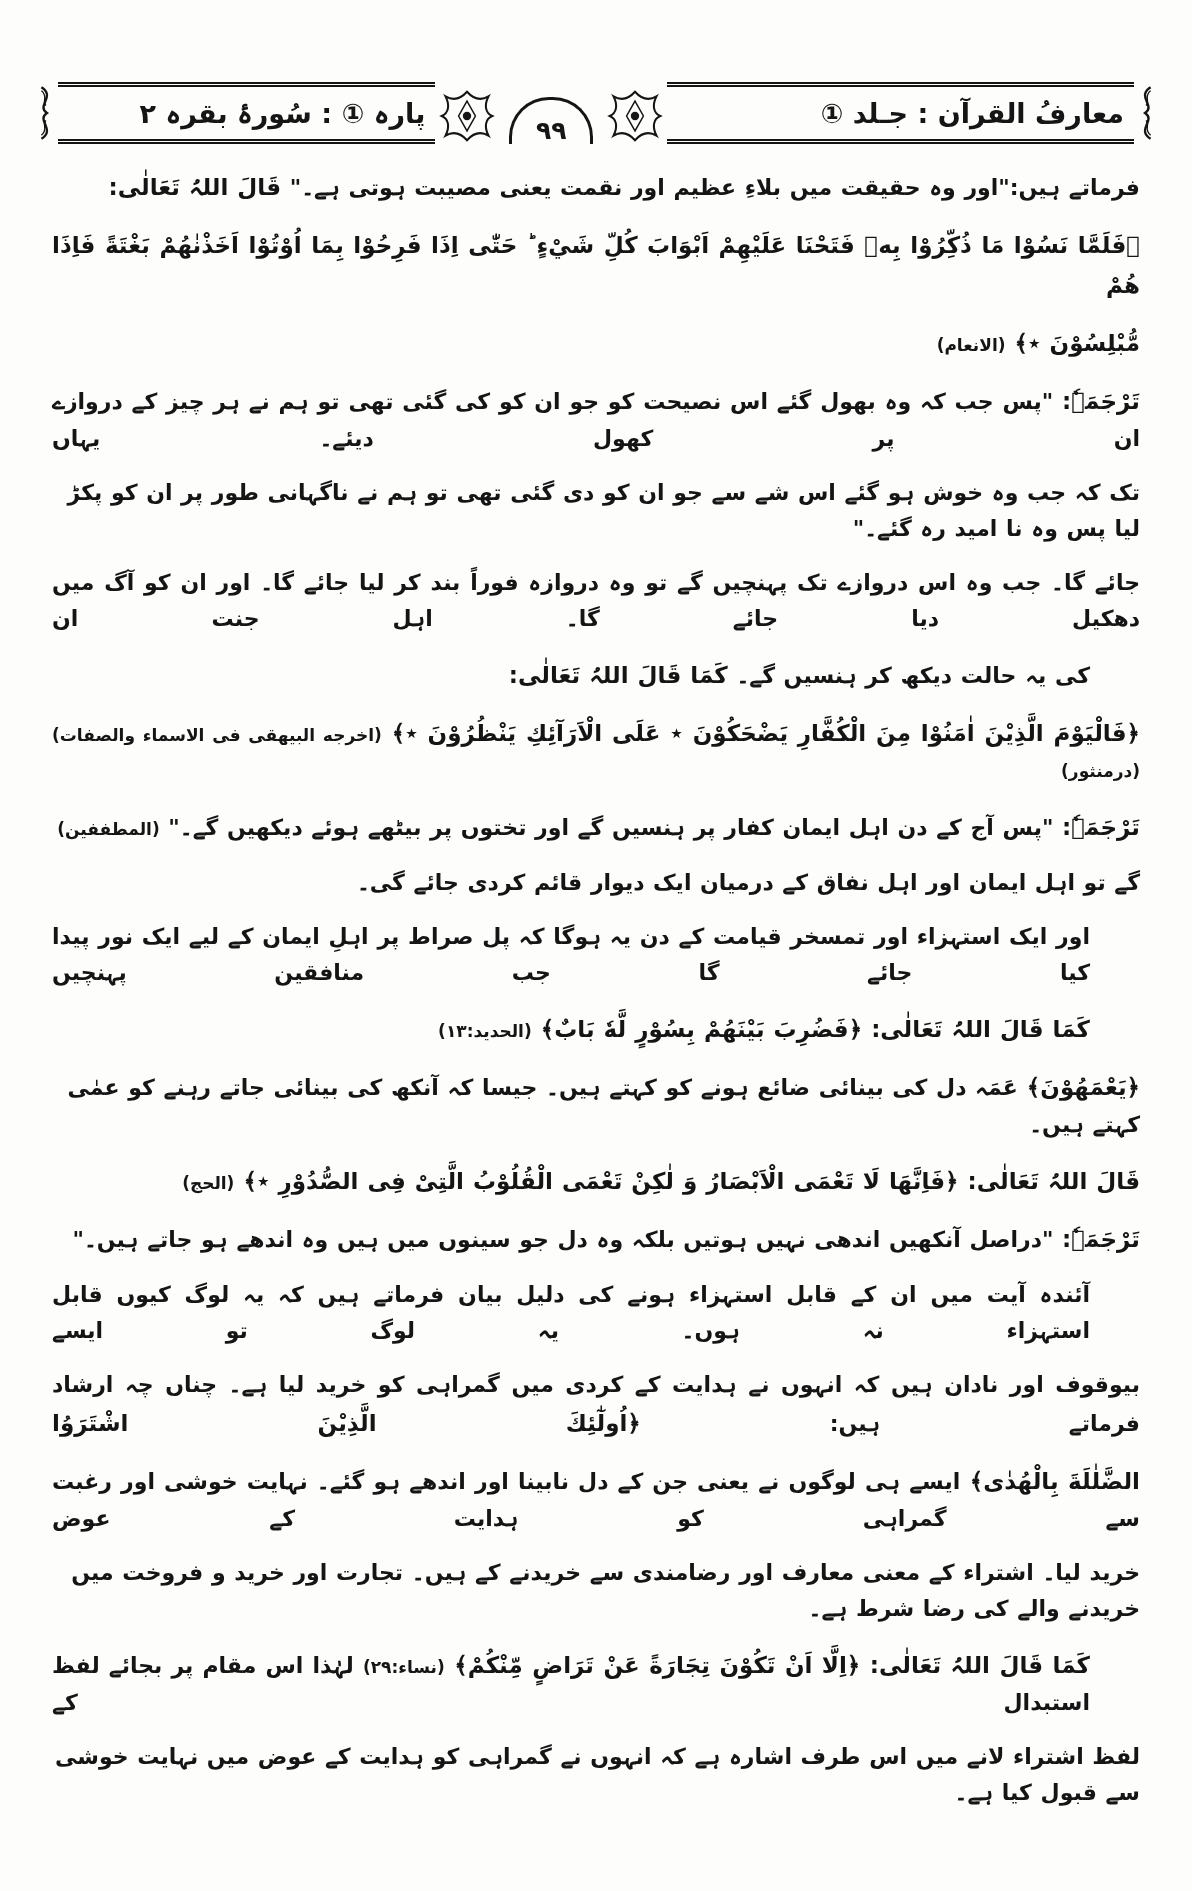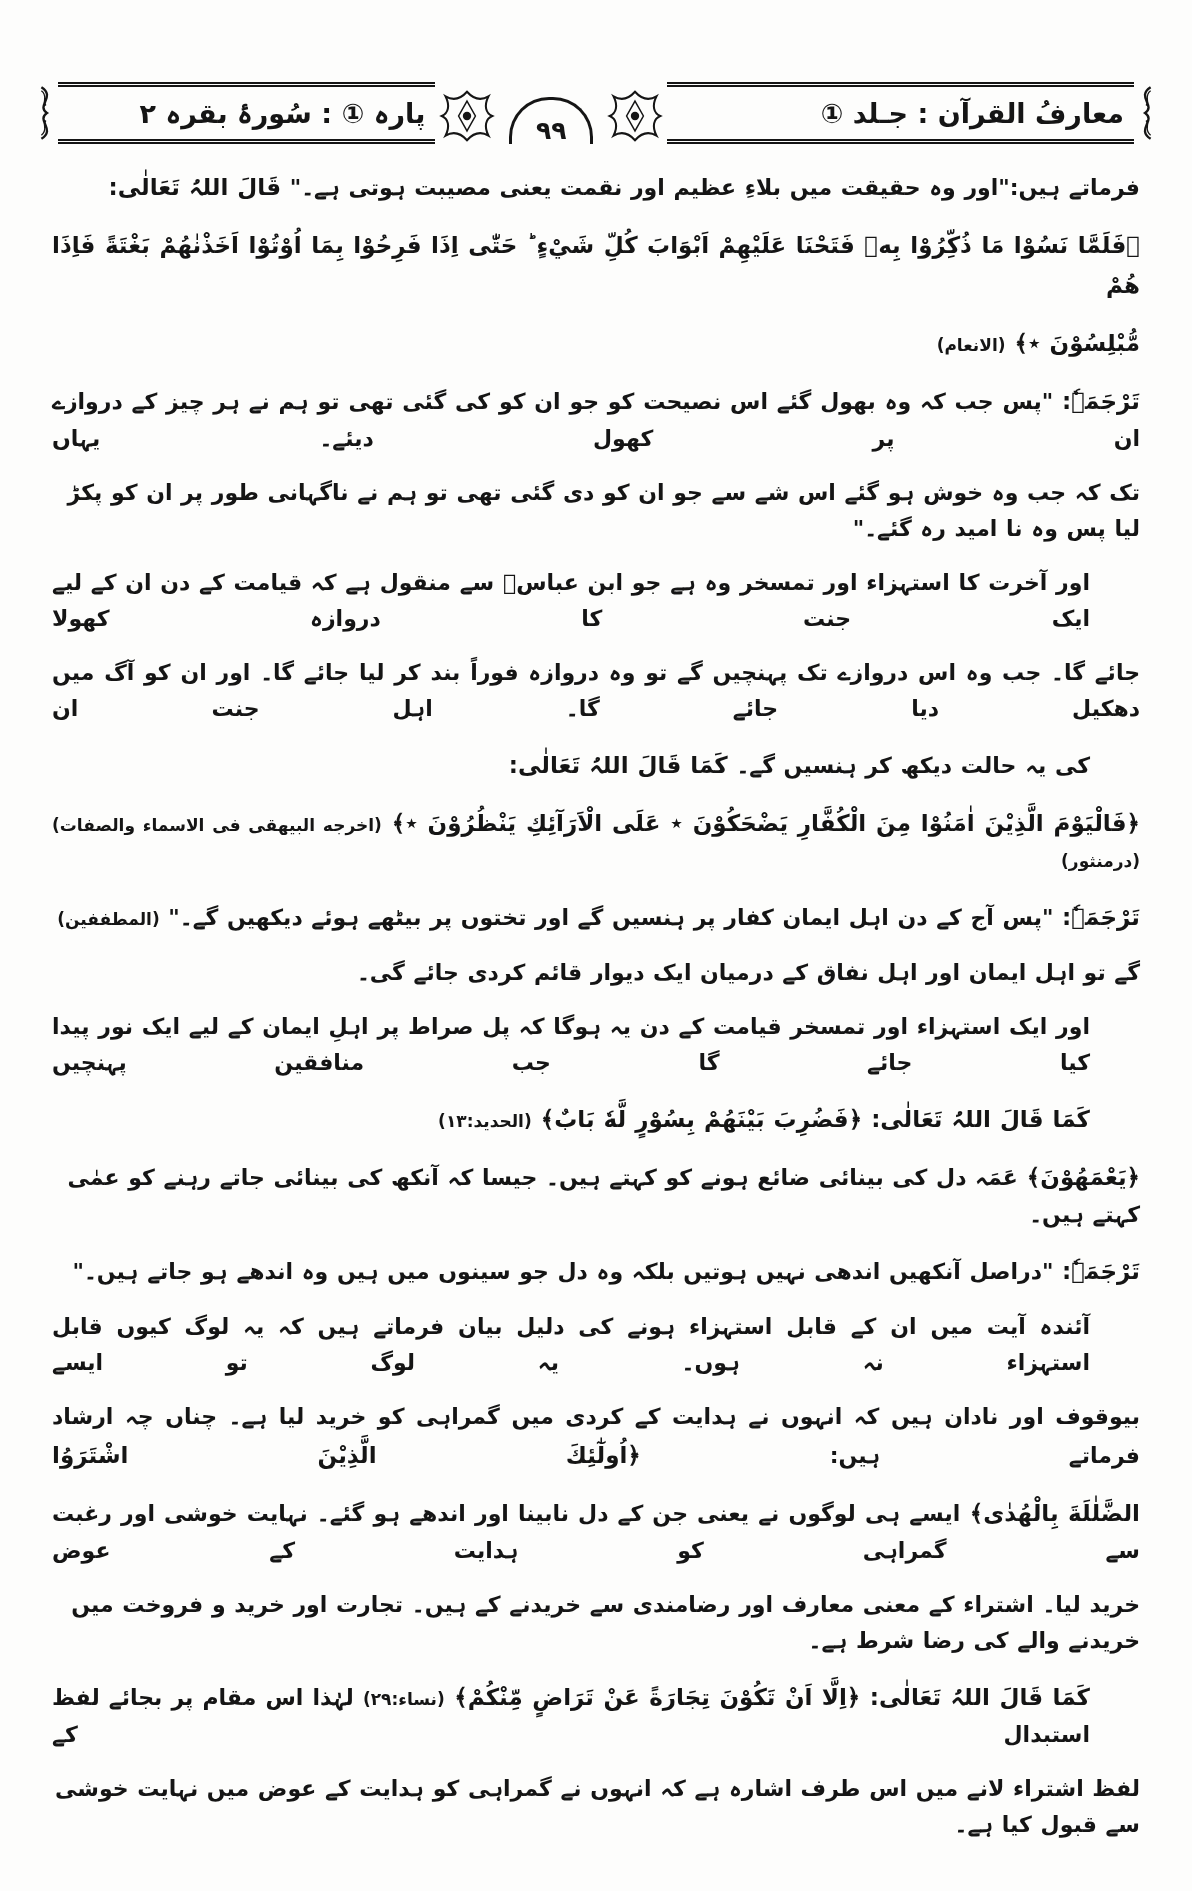--- a/index.html
+++ b/index.html
@@ -102,29 +102,29 @@
       <path d="M8 54 C16 48,8 42,13 38" fill="none" stroke="#151515" stroke-width="1.4"></path>
     </svg>
   </div>
 
   <div class="content">
       <div class="line right"><span class="seg-u">فرماتے ہیں:"اور وہ حقیقت میں بلاءِ عظیم اور نقمت یعنی مصیبت ہوتی ہے۔" </span><span class="seg-a">قَالَ اللہُ تَعَالٰی:</span></div>
       <div class="line full"><span class="seg-a">﴿فَلَمَّا نَسُوْا مَا ذُكِّرُوْا بِهٖ فَتَحْنَا عَلَيْهِمْ اَبْوَابَ كُلِّ شَيْءٍ ؕ حَتّٰی اِذَا فَرِحُوْا بِمَا اُوْتُوْا اَخَذْنٰهُمْ بَغْتَةً فَاِذَا هُمْ</span></div>
       <div class="line center"><span class="seg-a">مُّبْلِسُوْنَ ٭﴾ </span><span class="seg-s">(الانعام)</span></div>
       <div class="line full"><span class="seg-a">تَرْجَمَہٗ:</span><span class="seg-u"> "پس جب کہ وہ بھول گئے اس نصیحت کو جو ان کو کی گئی تھی تو ہم نے ہر چیز کے دروازے ان پر کھول دیئے۔ یہاں</span></div>
       <div class="line right"><span class="seg-u">تک کہ جب وہ خوش ہو گئے اس شے سے جو ان کو دی گئی تھی تو ہم نے ناگہانی طور پر ان کو پکڑ لیا پس وہ نا امید رہ گئے۔"</span></div>
-      <div class="line indent-full"><span class="seg-u">اور آخرت کا استہزاء اور تمسخر وہ ہے جو ابن عباسؓ سے منقول ہے کہ قیامت کے دن ان کے لیے ایک جنت کا دروازہ کھولا</span></div>
       <div class="line full"><span class="seg-u">جائے گا۔ جب وہ اس دروازے تک پہنچیں گے تو وہ دروازہ فوراً بند کر لیا جائے گا۔ اور ان کو آگ میں دھکیل دیا جائے گا۔ اہل جنت ان</span></div>
       <div class="line indent"><span class="seg-u">کی یہ حالت دیکھ کر ہنسیں گے۔ </span><span class="seg-a">کَمَا قَالَ اللہُ تَعَالٰی:</span></div>
       <div class="line full"><span class="seg-a">﴿فَالْيَوْمَ الَّذِيْنَ اٰمَنُوْا مِنَ الْكُفَّارِ يَضْحَكُوْنَ ٭ عَلَی الْاَرَآئِكِ يَنْظُرُوْنَ ٭﴾ </span><span class="seg-s">(اخرجه البیهقی فی الاسماء والصفات) (درمنثور)</span></div>
       <div class="line right"><span class="seg-a">تَرْجَمَہٗ:</span><span class="seg-u"> "پس آج کے دن اہل ایمان کفار پر ہنسیں گے اور تختوں پر بیٹھے ہوئے دیکھیں گے۔" </span><span class="seg-s">(المطففین)</span></div>
       <div class="line right"><span class="seg-u">گے تو اہل ایمان اور اہل نفاق کے درمیان ایک دیوار قائم کردی جائے گی۔</span></div>
       <div class="line indent-full"><span class="seg-u">اور ایک استہزاء اور تمسخر قیامت کے دن یہ ہوگا کہ پل صراط پر اہلِ ایمان کے لیے ایک نور پیدا کیا جائے گا جب منافقین پہنچیں</span></div>
       <div class="line indent"><span class="seg-a">کَمَا قَالَ اللہُ تَعَالٰی: ﴿فَضُرِبَ بَيْنَهُمْ بِسُوْرٍ لَّهٗ بَابٌ﴾ </span><span class="seg-s">(الحدید:۱۳)</span></div>
       <div class="line right"><span class="seg-a">﴿يَعْمَهُوْنَ﴾ </span><span class="seg-u">عَمَہ دل کی بینائی ضائع ہونے کو کہتے ہیں۔ جیسا کہ آنکھ کی بینائی جاتے رہنے کو عمٰی کہتے ہیں۔</span></div>
+      <div class="line right"><span class="seg-a">قَالَ اللہُ تَعَالٰی: ﴿فَاِنَّهَا لَا تَعْمَی الْاَبْصَارُ وَ لٰكِنْ تَعْمَی الْقُلُوْبُ الَّتِیْ فِی الصُّدُوْرِ ٭﴾ </span><span class="seg-s">(الحج)</span></div>
       <div class="line right"><span class="seg-a">تَرْجَمَہٗ:</span><span class="seg-u"> "دراصل آنکھیں اندھی نہیں ہوتیں بلکہ وہ دل جو سینوں میں ہیں وہ اندھے ہو جاتے ہیں۔"</span></div>
       <div class="line indent-full"><span class="seg-u">آئندہ آیت میں ان کے قابل استہزاء ہونے کی دلیل بیان فرماتے ہیں کہ یہ لوگ کیوں قابل استہزاء نہ ہوں۔ یہ لوگ تو ایسے</span></div>
       <div class="line full"><span class="seg-u">بیوقوف اور نادان ہیں کہ انہوں نے ہدایت کے کردی میں گمراہی کو خرید لیا ہے۔ چناں چہ ارشاد فرماتے ہیں: </span><span class="seg-a">﴿اُولٰٓئِكَ الَّذِيْنَ اشْتَرَوُا</span></div>
       <div class="line full"><span class="seg-a">الضَّلٰلَةَ بِالْهُدٰی﴾ </span><span class="seg-u">ایسے ہی لوگوں نے یعنی جن کے دل نابینا اور اندھے ہو گئے۔ نہایت خوشی اور رغبت سے گمراہی کو ہدایت کے عوض</span></div>
       <div class="line right"><span class="seg-u">خرید لیا۔ اشتراء کے معنی معارف اور رضامندی سے خریدنے کے ہیں۔ تجارت اور خرید و فروخت میں خریدنے والے کی رضا شرط ہے۔</span></div>
       <div class="line indent-full"><span class="seg-a">کَمَا قَالَ اللہُ تَعَالٰی: ﴿اِلَّا اَنْ تَكُوْنَ تِجَارَةً عَنْ تَرَاضٍ مِّنْكُمْ﴾ </span><span class="seg-s">(نساء:۲۹)</span><span class="seg-u"> لہٰذا اس مقام پر بجائے لفظ استبدال کے</span></div>
       <div class="line right"><span class="seg-u">لفظ اشتراء لانے میں اس طرف اشارہ ہے کہ انہوں نے گمراہی کو ہدایت کے عوض میں نہایت خوشی سے قبول کیا ہے۔</span></div>
     </div>
 
 </div>

